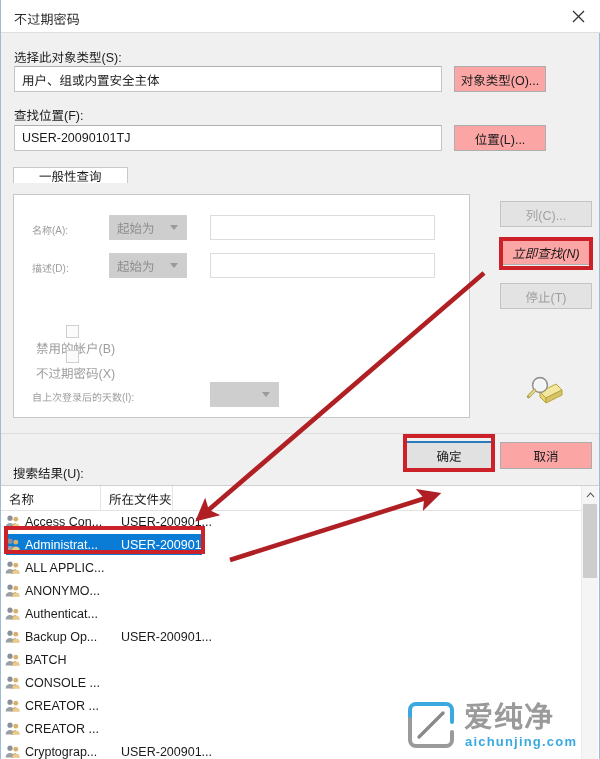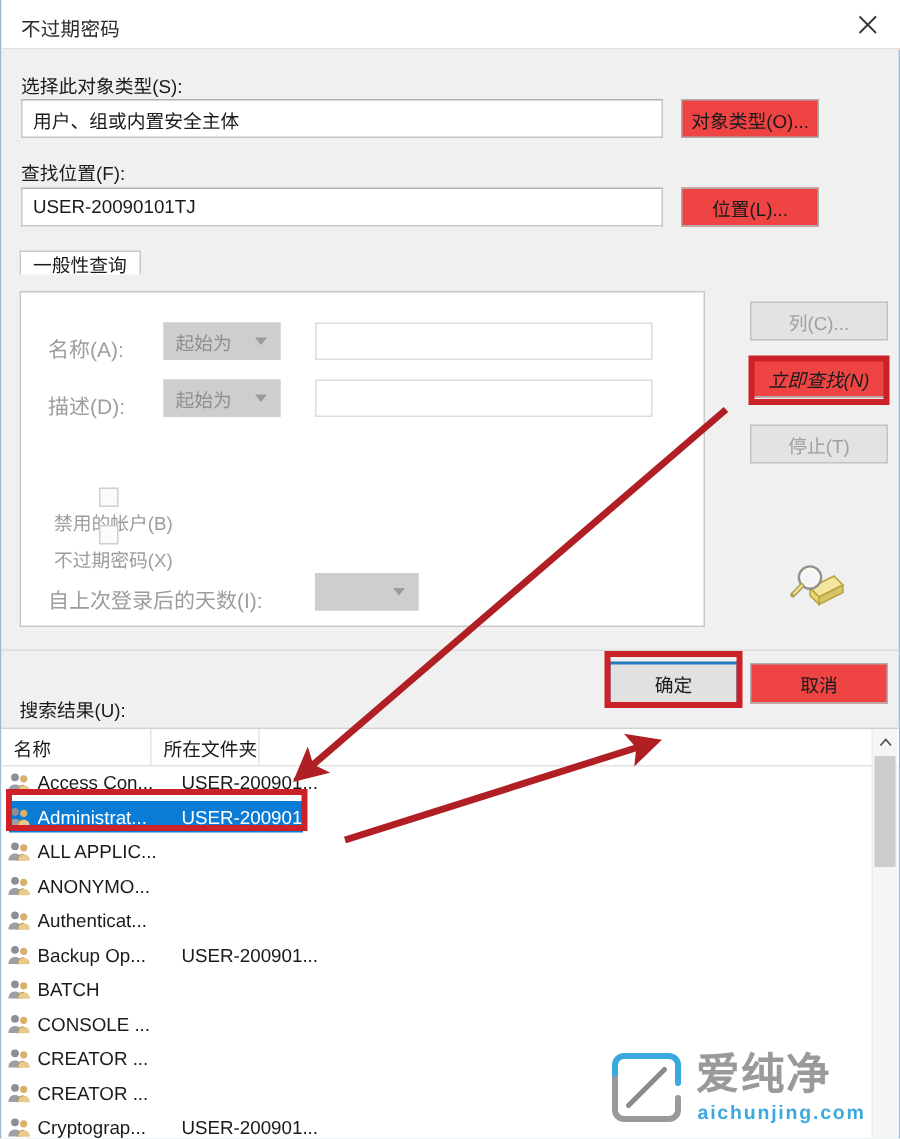--- a/index.html
+++ b/index.html
@@ -92,21 +92,21 @@
     padding: 0 7px;
     display: flex;
     align-items: center;
     overflow: hidden;
     white-space: nowrap;
   }
 
   .btn {
     position: absolute;
     box-sizing: border-box;
-    background: #ef4444;
+    background: #fca5a5;
     border: 1px solid #adadad;
     font-size: 12.5px;
     color: #1b1b1b;
     display: flex;
     align-items: center;
     justify-content: center;
     cursor: pointer;
     white-space: nowrap;
     user-select: none;
   }
@@ -127,21 +127,21 @@
     left: 12px;
     top: 134px;
     width: 457px;
     height: 28px;
   }
   .tab {
     position: absolute;
     left: 0; top: 0;
     height: 16px;
     box-sizing: border-box;
-    padding: 0 8px;
+    padding: 0 25px;
     background: #ffffff;
     border: 1px solid #c8c8c8;
     border-bottom: none;
     font-size: 12.5px;
     color: #1b1b1b;
     display: flex;
     align-items: center;
     cursor: pointer;
     white-space: nowrap;
   }
@@ -151,21 +151,21 @@
     top: 161px;
     width: 457px;
     height: 224px;
     box-sizing: border-box;
     background: #ffffff;
     border: 1px solid #c8c8c8;
   }
 
   .q-label {
     position: absolute;
-    font-size: 14px;
+    font-size: 10px;
     color: #9d9d9d;
     white-space: nowrap;
   }
 
   .combo {
     position: absolute;
     box-sizing: border-box;
     background: #cecece;
     border: 1px solid #cecece;
     font-size: 12.5px;

